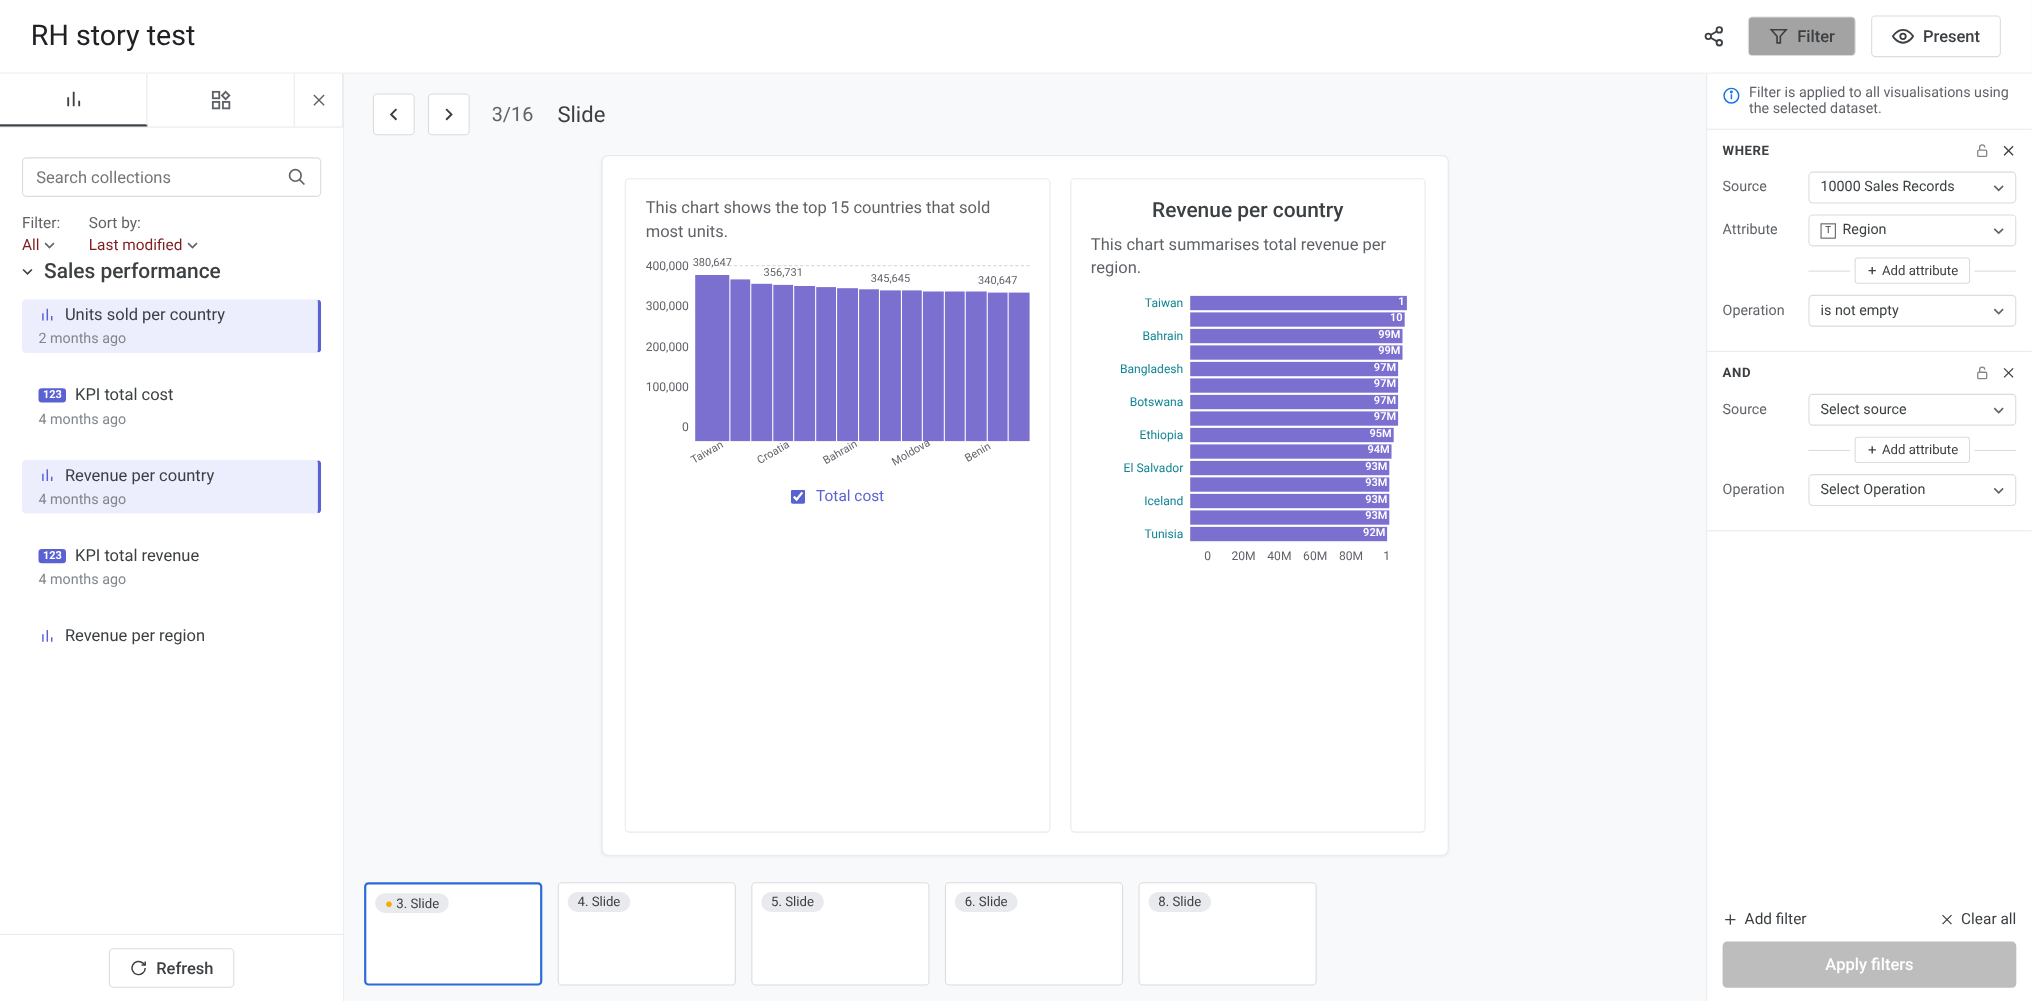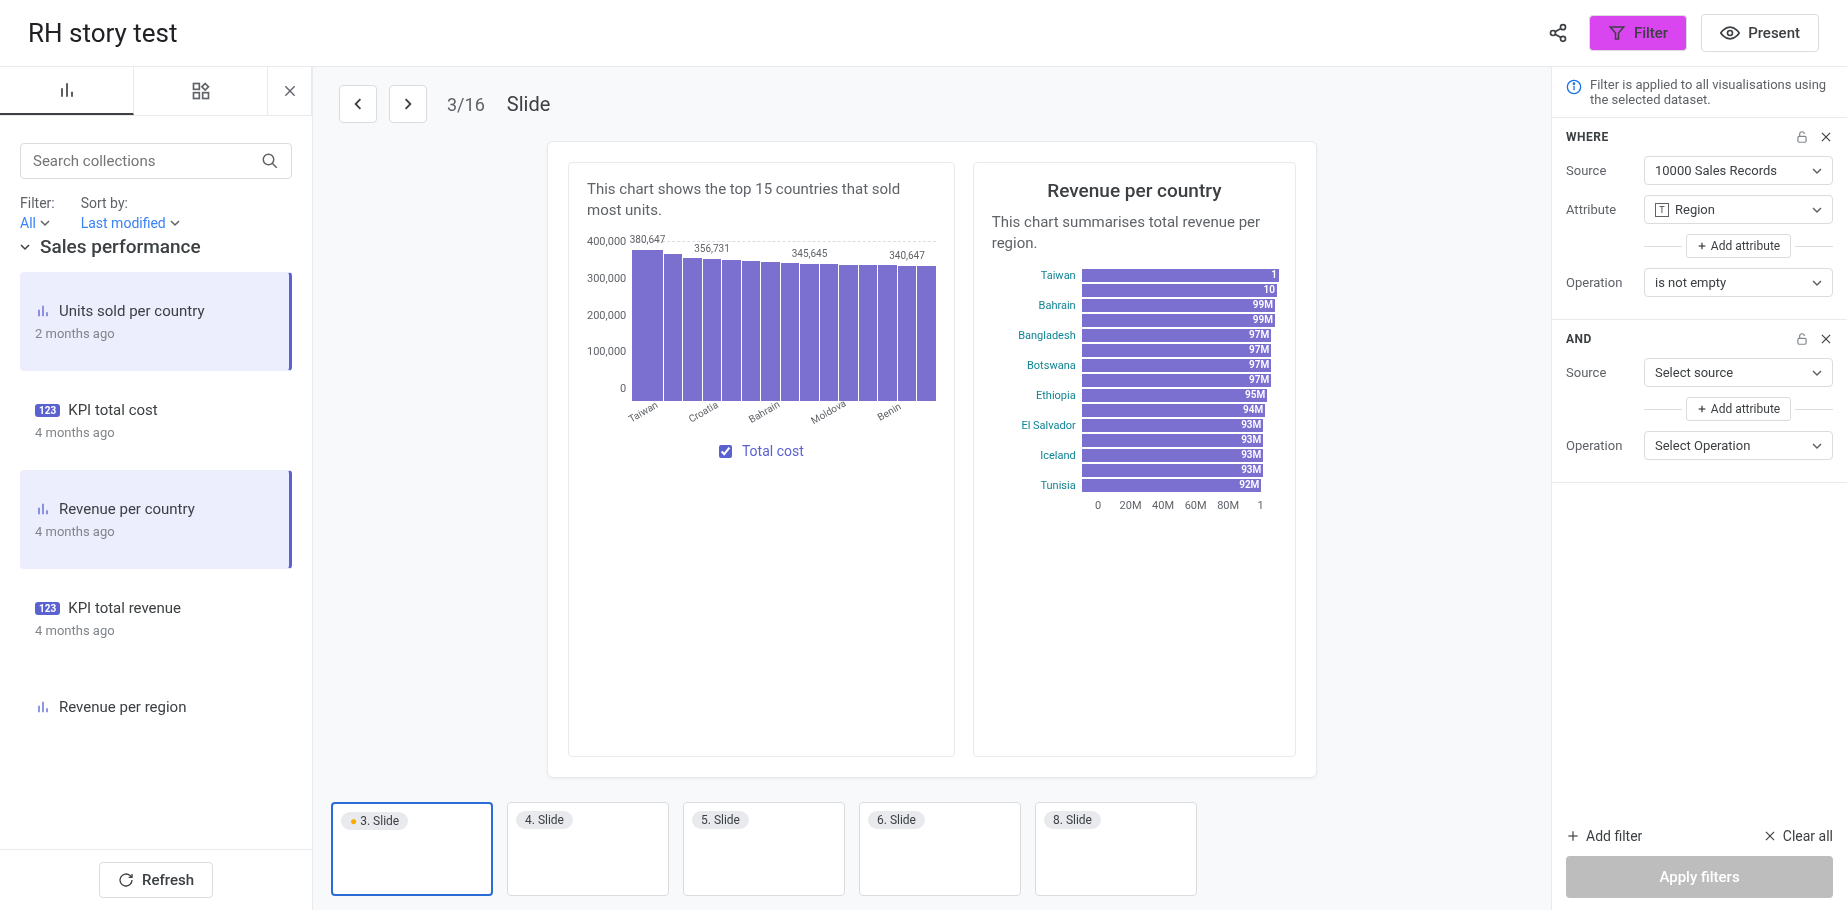--- a/index.html
+++ b/index.html
@@ -5,40 +5,40 @@
 * { box-sizing: border-box; margin: 0; padding: 0; font-family: -apple-system, BlinkMacSystemFont, 'Segoe UI', Roboto, Arial, sans-serif; }
 body { background: #fff; color: #3c4043; font-size: 14px; overflow: hidden; }
 .app { display: flex; flex-direction: column; height: 100vh; }
 
 
 .topbar { display: flex; align-items: center; justify-content: space-between; padding: 14px 28px; border-bottom: 1px solid #e8eaed; }
 .topbar-title { font-size: 26px; font-weight: 400; color: #202124; }
 .topbar-actions { display: flex; align-items: center; gap: 14px; }
 .icon-btn { width: 34px; height: 34px; display: flex; align-items: center; justify-content: center; border-radius: 4px; cursor: pointer; }
 .btn { display: flex; align-items: center; gap: 8px; padding: 8px 18px; border: 1px solid #dadce0; border-radius: 4px; background: #fff; font-size: 15px; font-weight: 500; cursor: pointer; color: #3c4043; }
-.btn.filter-active { background: #d946ef; }
+.btn.filter-active { background: #a3a3a3; }
 
 
 .workspace { display: flex; flex: 1; min-height: 0; }
 
 
 .sidebar { width: 313px; background: #fff; border-right: 1px solid #e8eaed; display: flex; flex-direction: column; gap: 13px; }
 .sidebar-tabs { display: flex; border-bottom: 1px solid #e8eaed; }
 .sidebar-tab { flex: 1; height: 48px; display: flex; align-items: center; justify-content: center; cursor: pointer; border-right: 1px solid #e8eaed; }
 .sidebar-tab.close-tab { flex: 0 0 44px; }
 .sidebar-tab.active { border-bottom: 2px solid #3c4043; }
 .sidebar-body { padding: 14px 20px; flex: 1; overflow-y: auto; }
 .search-box { display: flex; align-items: center; border: 1px solid #dadce0; border-radius: 4px; padding: 8px 12px; margin-bottom: 16px; }
 .search-box input { border: none; outline: none; flex: 1; font-size: 15px; color: #5f6368; }
 .filter-row { display: flex; gap: 26px; margin-bottom: 4px; font-size: 14px; color: #5f6368;}
 .filter-col { display: flex; flex-direction: column; gap: 4px;}
 .filter-label { color: #5f6368; }
-.filter-val { color: #3b82f6; display: flex; align-items: center; gap: 4px; }
+.filter-val { color: #7f1d1d; display: flex; align-items: center; gap: 4px; }
 .section-header { display: flex; align-items: center; gap: 10px; font-size: 19px; font-weight: 500; color: #3c4043; margin-bottom: 14px; cursor: pointer;}
-.coll-item { padding: 29px 14px; border-radius: 4px; margin-bottom: 0; cursor: pointer; background:#fff; border:1px solid transparent;}
+.coll-item { padding: 4px 14px; border-radius: 4px; margin-bottom: 24px; cursor: pointer; background:#fff; border:1px solid transparent;}
 .coll-item.selected { background: #eceefd; border-right: 3px solid #5a62d2; }
 .coll-item-title { display: flex; align-items: center; gap: 8px; font-size: 15px; color: #3c4043; margin-bottom: 6px; }
 .coll-item-meta { font-size: 13px; color: #80868b; }
 .badge-123 { background: #5a62d2; color: #fff; font-size: 10px; font-weight: 700; padding: 1px 4px; border-radius: 3px; }
 .chart-glyph { color: #5a62d2; }
 .sidebar-footer { padding: 12px; display:flex; justify-content:center; border-top: 1px solid #e8eaed;}
 
 
 .canvas { flex: 1; background: #f8f9fa; display: flex; flex-direction: column; min-width: 0; }
 .canvas-nav { display: flex; align-items: center; gap: 12px; padding: 18px 26px; }

